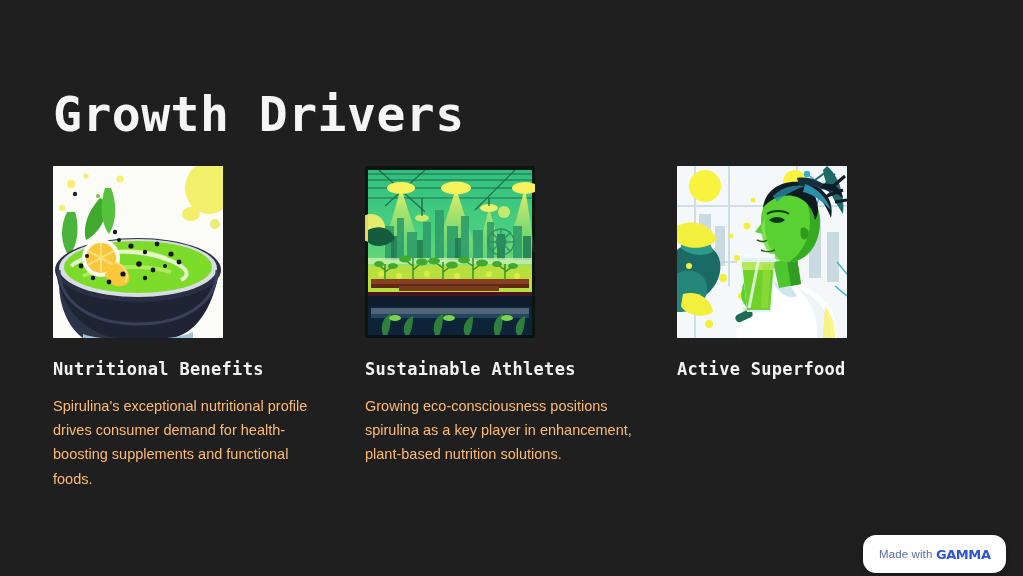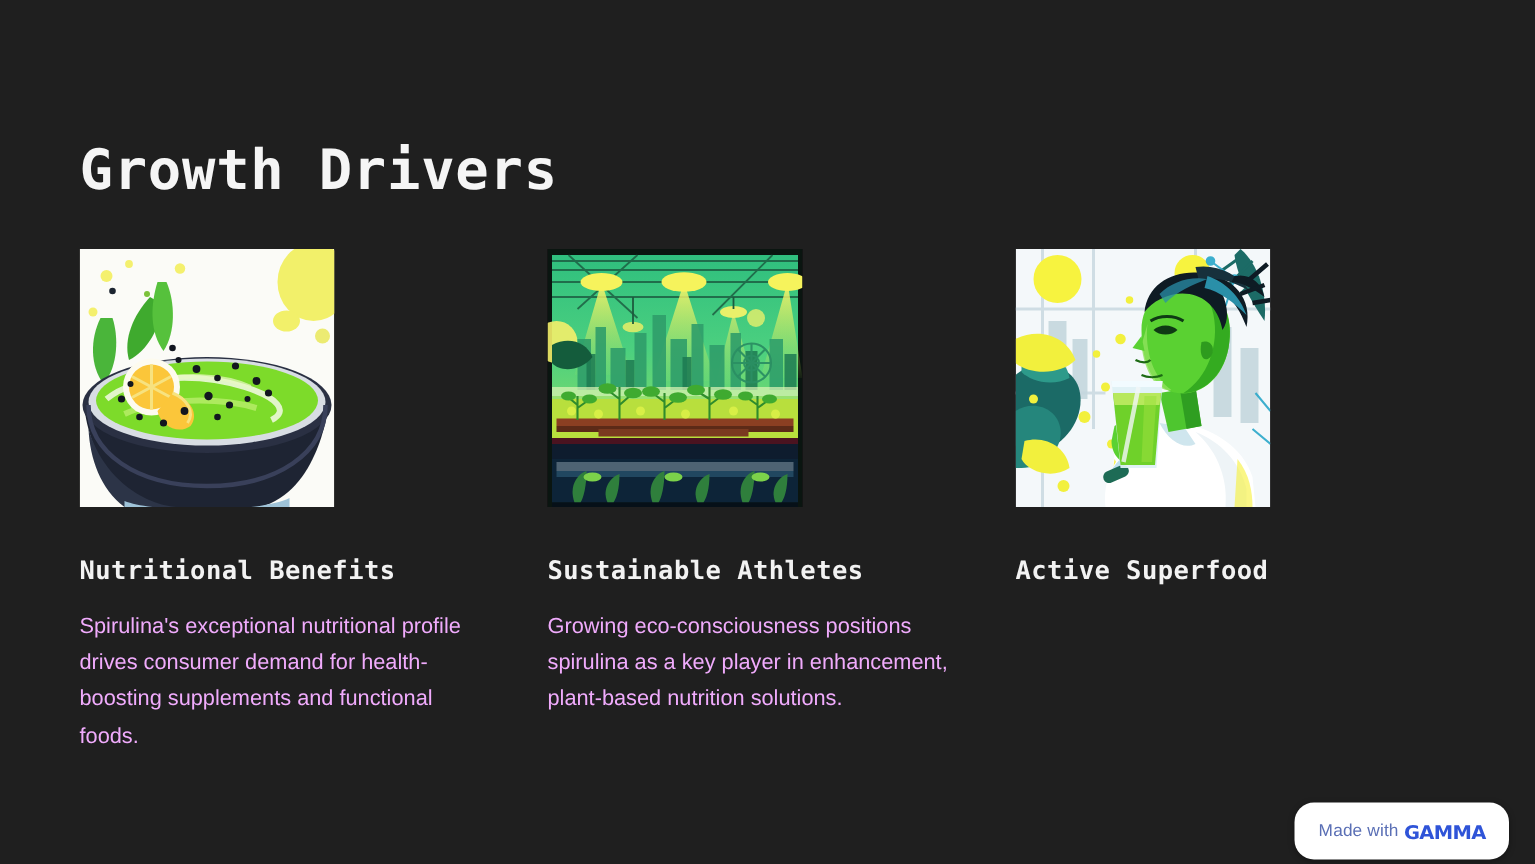--- a/index.html
+++ b/index.html
@@ -22,21 +22,21 @@
     height: 576px;
     background: #1f1f1f;
   }
 
   
   #page-title {
     position: absolute;
     left: 53px;
     top: 90px;
     font-family: "DejaVu Sans Mono", "Liberation Mono", monospace;
-    font-size: 37px;
+    font-size: 48px;
     font-weight: 700;
     letter-spacing: 0.5px;
     color: #f5f5f5;
     line-height: 48px;
     white-space: nowrap;
   }
 
   
   #cards {
     position: absolute;
@@ -53,38 +53,38 @@
   .card-image {
     position: relative;
     width: 170px;
     height: 172px;
     overflow: hidden;
     background: #0c0c0c;
     display: block;
   }
 
   .card-title {
-    margin-top: 32px;
+    margin-top: 20px;
     font-family: "DejaVu Sans Mono", "Liberation Mono", monospace;
     font-size: 17px;
     font-weight: 700;
     letter-spacing: 0.3px;
     color: #f2f2f2;
     line-height: 22px;
     white-space: nowrap;
   }
 
   .card-body {
     margin-top: 14px;
     width: 278px;
     font-family: "Liberation Sans", sans-serif;
     font-size: 14.5px;
     font-weight: 400;
     line-height: 24.2px;
-    color: #f0abfc;
+    color: #fdba74;
   }
 
   
   #gamma-badge {
     position: absolute;
     left: 863px;
     top: 535px;
     width: 143px;
     height: 38px;
     background: #ffffff;

